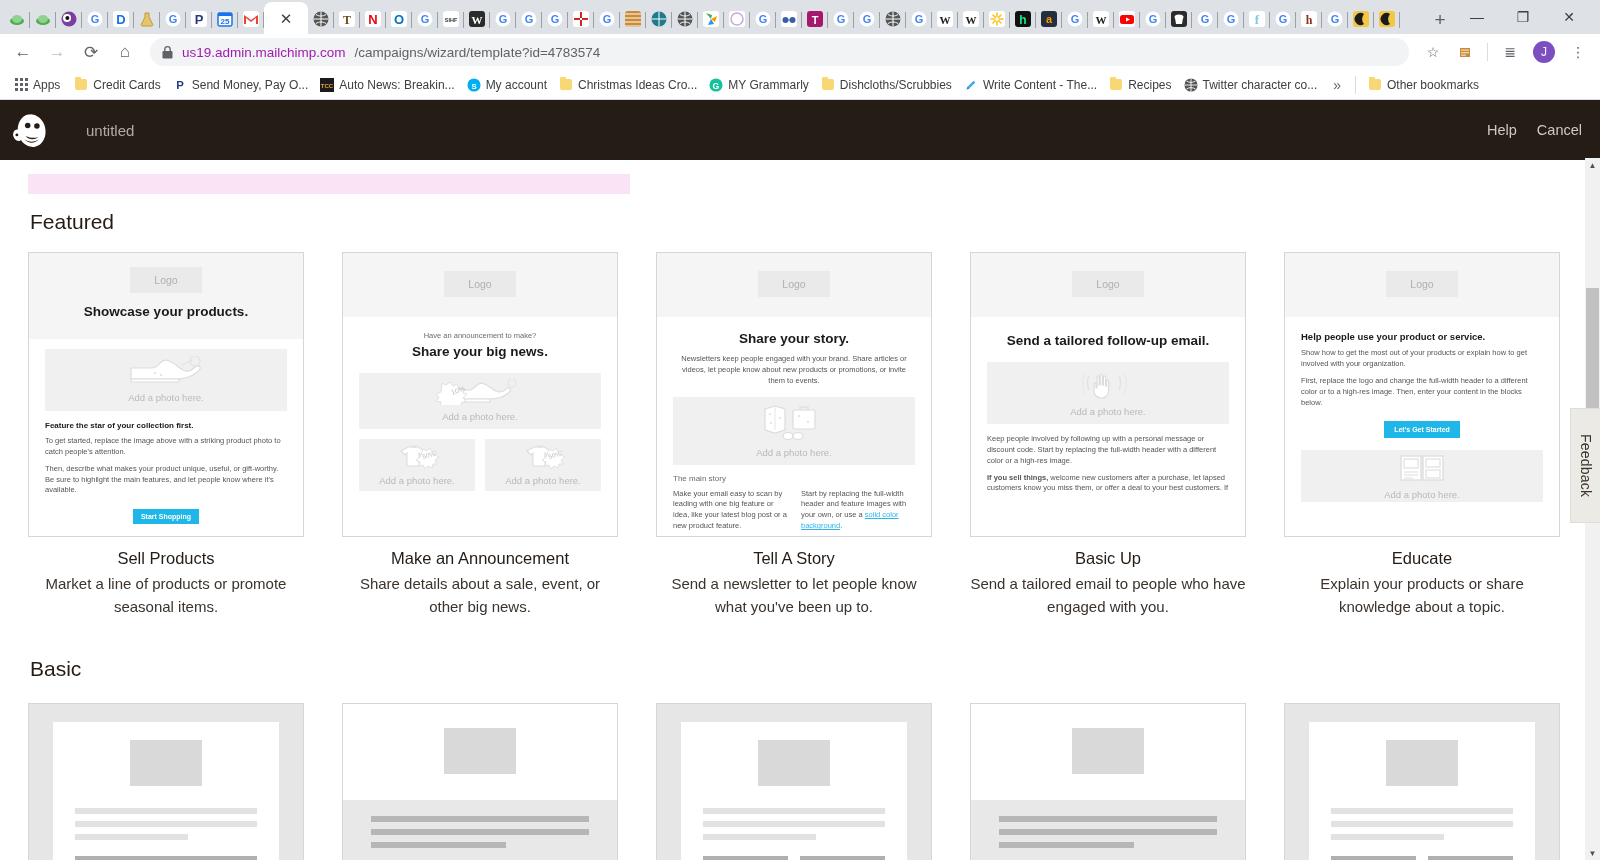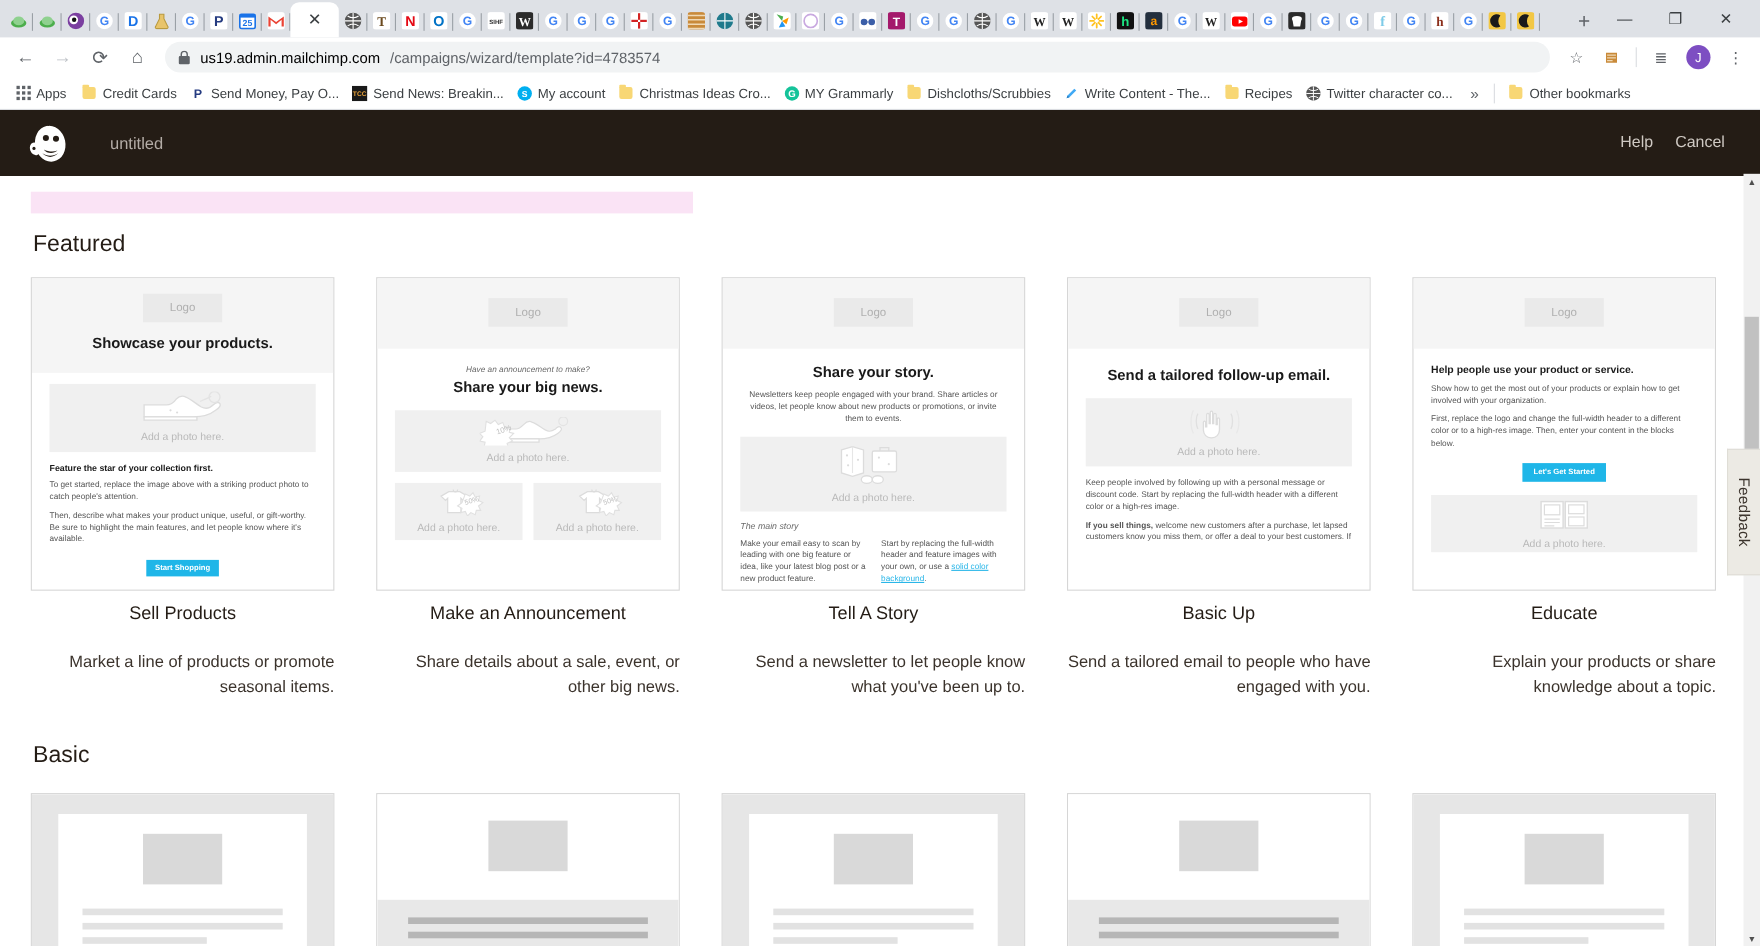--- a/index.html
+++ b/index.html
@@ -52,21 +52,21 @@
   }
   .navbtn { width: 30px; height: 30px; display: flex; align-items: center; justify-content: center; color: #5f6368; font-size: 17px; }
   .navbtn.dim { color: #bdc1c6; }
   .omnibox {
     flex: 1; height: 28px; background: #f1f3f4; border-radius: 14px;
     display: flex; align-items: center; padding: 0 12px; gap: 9px;
     margin: 0 6px; font-size: 13.5px; color: #202124;
   }
   .lock { font-size: 11px; color: #5f6368; }
   .url-path { color: #5f6368; }
-  .url-dark { color: #000000; }
+  .url-dark { color: #a21caf; }
   .tb-icon { width: 28px; height: 28px; display: flex; align-items: center; justify-content: center; color: #5f6368; font-size: 14px; }
   .avatar-btn {
     width: 22px; height: 22px; border-radius: 50%; background: #7d4ec2;
     color: #fff; font-size: 12px; display: flex; align-items: center; justify-content: center;
     margin: 0 5px;
   }
   .vdiv { width: 1px; height: 18px; background: #dadce0; margin: 0 4px; }
 
   .bookmarks {
     height: 30px; background: #fff; display: flex; align-items: center;
@@ -83,21 +83,21 @@
     content: ""; position: absolute; top: -2px; left: 0; width: 6px; height: 3px;
     background: #f8d775; border-radius: 1px 1px 0 0;
   }
   .apps-grid { display: grid; grid-template-columns: repeat(3,3px); grid-template-rows: repeat(3,3px); gap: 2px; }
   .apps-grid i { display:block; width:3px; height:3px; background: #5f6368; }
   .bm-more { padding: 0 8px; color: #5f6368; font-size: 14px; }
 
   
   .mc-header {
     height: 60px; background: #241c15; display: flex; align-items: center;
-    padding: 0 24px; position: relative;
+    padding: 0 10px; position: relative;
   }
   .mc-logo { width: 42px; height: 42px; flex: 0 0 42px; }
   .mc-title { margin-left: 34px; color: #b3aca6; font-size: 15px; }
   .mc-actions { margin-left: auto; display: flex; gap: 20px; padding-right: 8px; }
   .mc-action { color: #cfc9c3; font-size: 14.5px; }
 
   .page {
     position: absolute; left: 0; top: 174px; width: 1600px; height: 702px;
     background: #fff; overflow: hidden;
   }
@@ -113,42 +113,42 @@
     font-size: 21px; color: #241c15; font-weight: normal;
     padding-left: 30px;
   }
   .tpl-row { display: flex; padding: 0 28px; gap: 38px; }
   .tpl-card { width: 276px; }
   .tpl-preview {
     width: 276px; height: 285px; border: 1px solid #d6d6d6; background: #fff;
     overflow: hidden; position: relative;
   }
   .tpl-name { text-align: center; font-size: 16.5px; color: #241c15; margin-top: 12px; }
-  .tpl-desc { text-align: right; font-size: 15px; color: #3b332c; line-height: 1.55; margin-top: 22px; }
+  .tpl-desc { text-align: center; font-size: 15px; color: #3b332c; line-height: 1.55; margin-top: 4px; }
 
   
   .m-hero { background: #f5f5f5; padding: 14px 0 18px; }
   .m-logo {
     width: 72px; height: 26px; background: #eaeaea; margin: 0 auto;
     display: flex; align-items: center; justify-content: center;
     color: #b0b0b0; font-size: 10.5px;
   }
   .m-h1 {
     font-size: 13.5px; font-weight: bold; color: #1a1a1a; text-align: center;
     margin-top: 11px; line-height: 1.25; padding: 0 14px;
   }
   .m-body { padding: 10px 16px 0; }
   .m-photo {
     background: #f0f0f0; display: flex; flex-direction: column;
     align-items: center; justify-content: center; gap: 6px;
   }
   .m-photo-label { color: #b9b9b9; font-size: 9.5px; }
   .m-sub { font-size: 7.5px; color: #555; line-height: 1.45; }
   .m-strong { font-size: 8px; font-weight: bold; color: #1a1a1a; }
-  .m-italic { font-style: italic; color: #6b6b6b; }
+  .m-italic { color: #6b6b6b; }
   .m-btn {
     background: #1fb6e8; color: #fff; font-size: 7px; font-weight: bold;
     padding: 4px 8px; display: inline-block;
   }
   .m-link { color: #29b6e8; text-decoration: underline; }
 
   
   .wf { width: 100%; height: 100%; background: #e6e6e6; padding: 18px 0 0; }
   .wf-inner { background: #fff; margin: 0 24px; padding: 18px 22px 20px; height: 100%; }
   .wf-img { height: 46px; background: #d9d9d9; margin: 0 auto 22px; }
@@ -690,21 +690,21 @@
           </span>
           <span>Send Money, Pay O...</span>
         </div>
         <div class="bm">
           <span class="bm-ico">
             <svg width="14" height="14" viewBox="0 0 16 16">
               <rect width="16" height="16" fill="#1a1a1a"></rect>
               <text x="8" y="11" font-size="7" font-weight="bold" text-anchor="middle" fill="#e8a13a" font-family="Liberation Sans">TCC</text>
             </svg>
           </span>
-          <span>Send News: Breakin...</span>
+          <span>Auto News: Breakin...</span>
         </div>
         <div class="bm">
           <span class="bm-ico">
             <svg width="14" height="14" viewBox="0 0 16 16">
               <circle cx="8" cy="8" r="7.5" fill="#00aff0"></circle>
               <text x="8" y="12" font-size="9" font-weight="bold" text-anchor="middle" fill="#fff" font-family="Liberation Sans">S</text>
             </svg>
           </span>
           <span>My account</span>
         </div>

